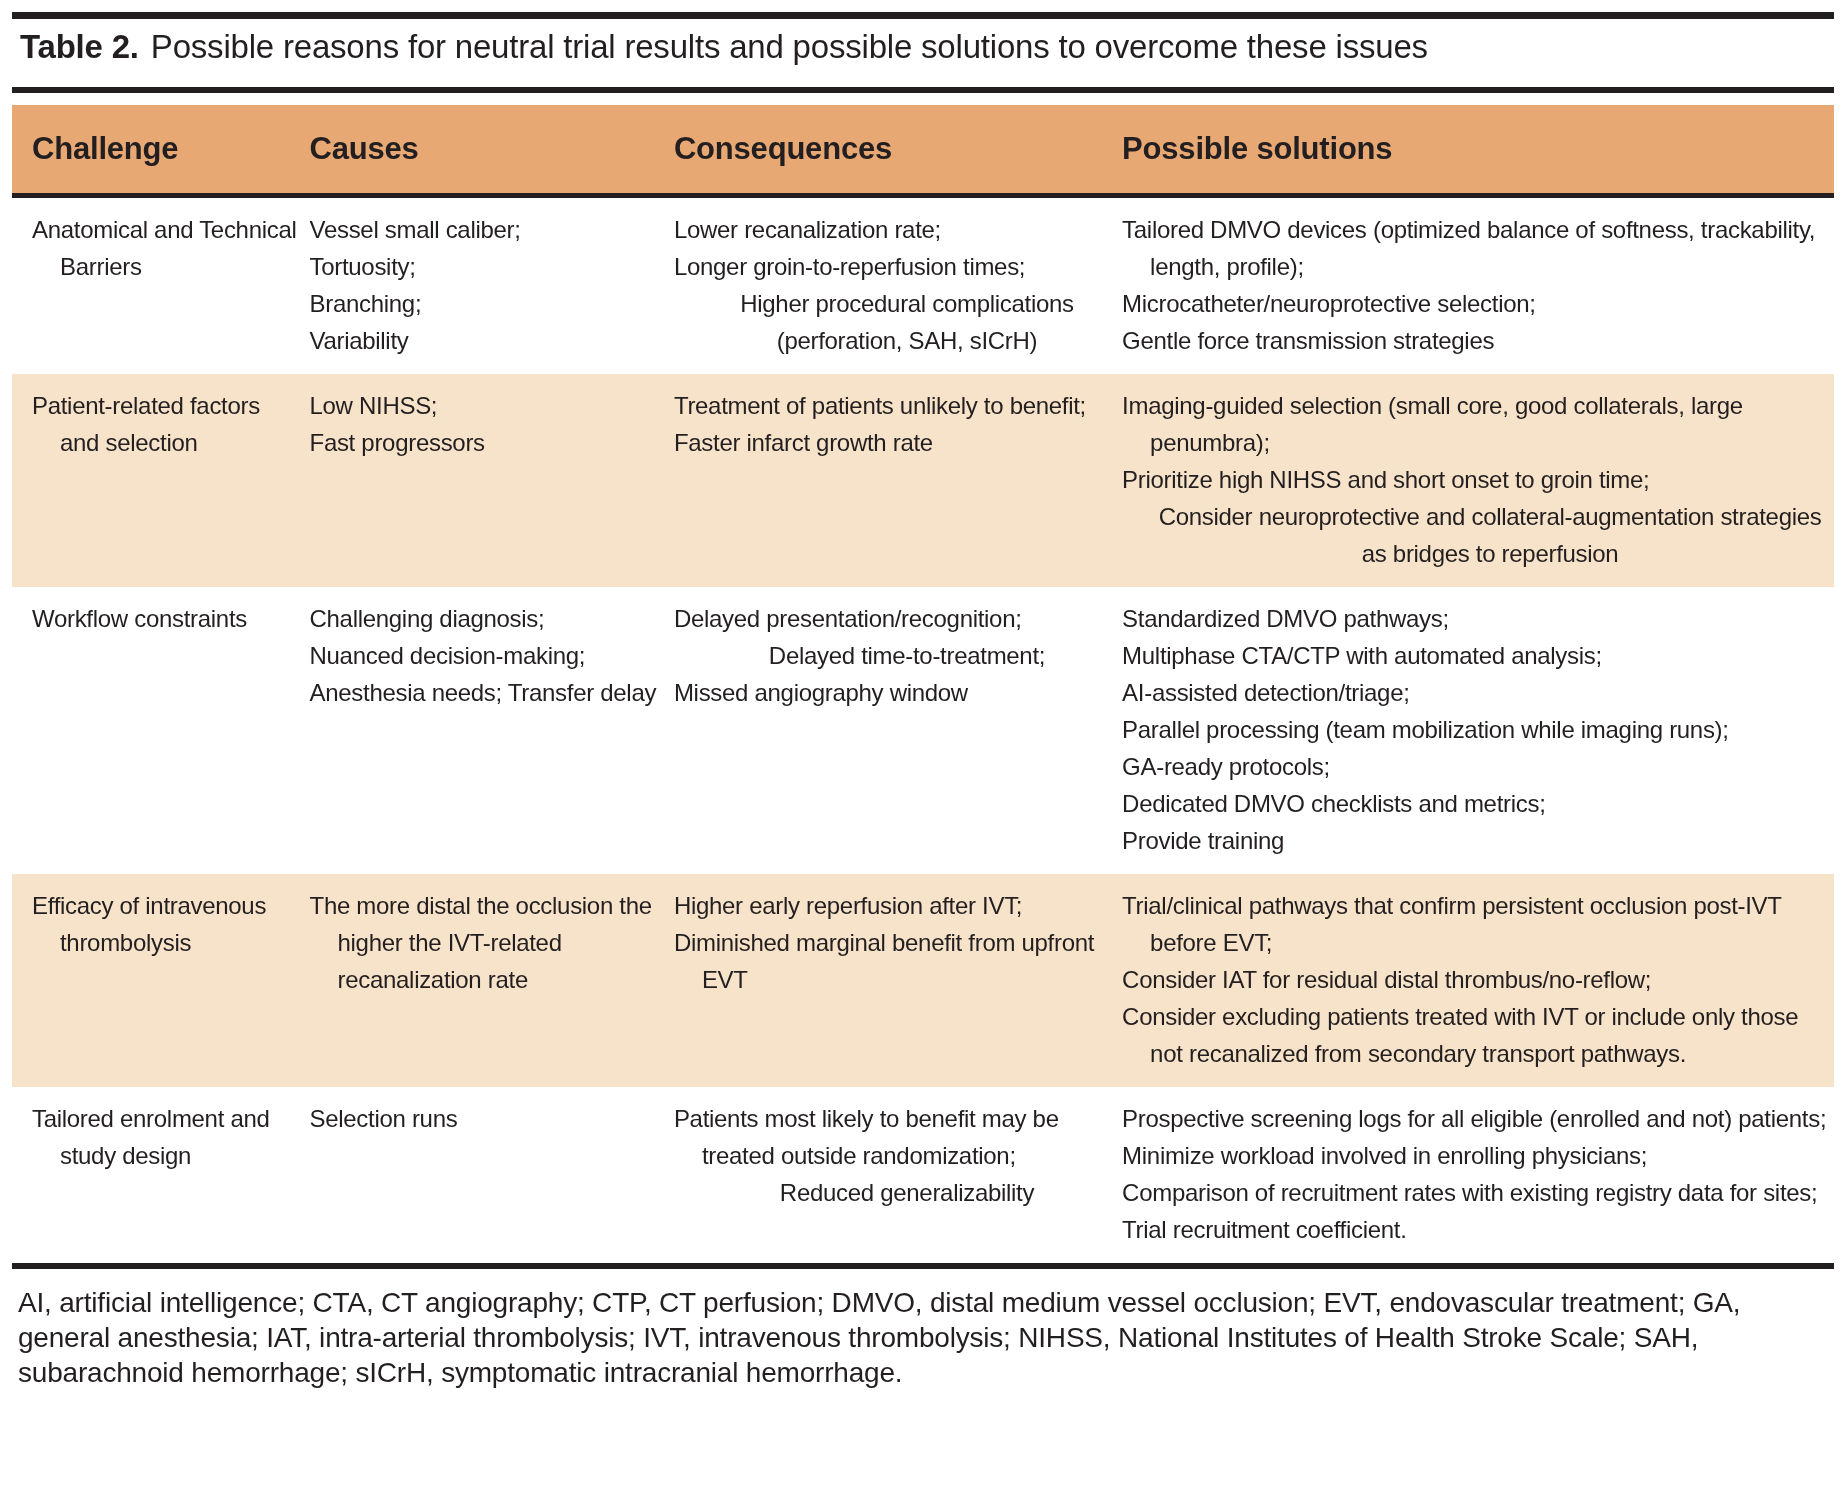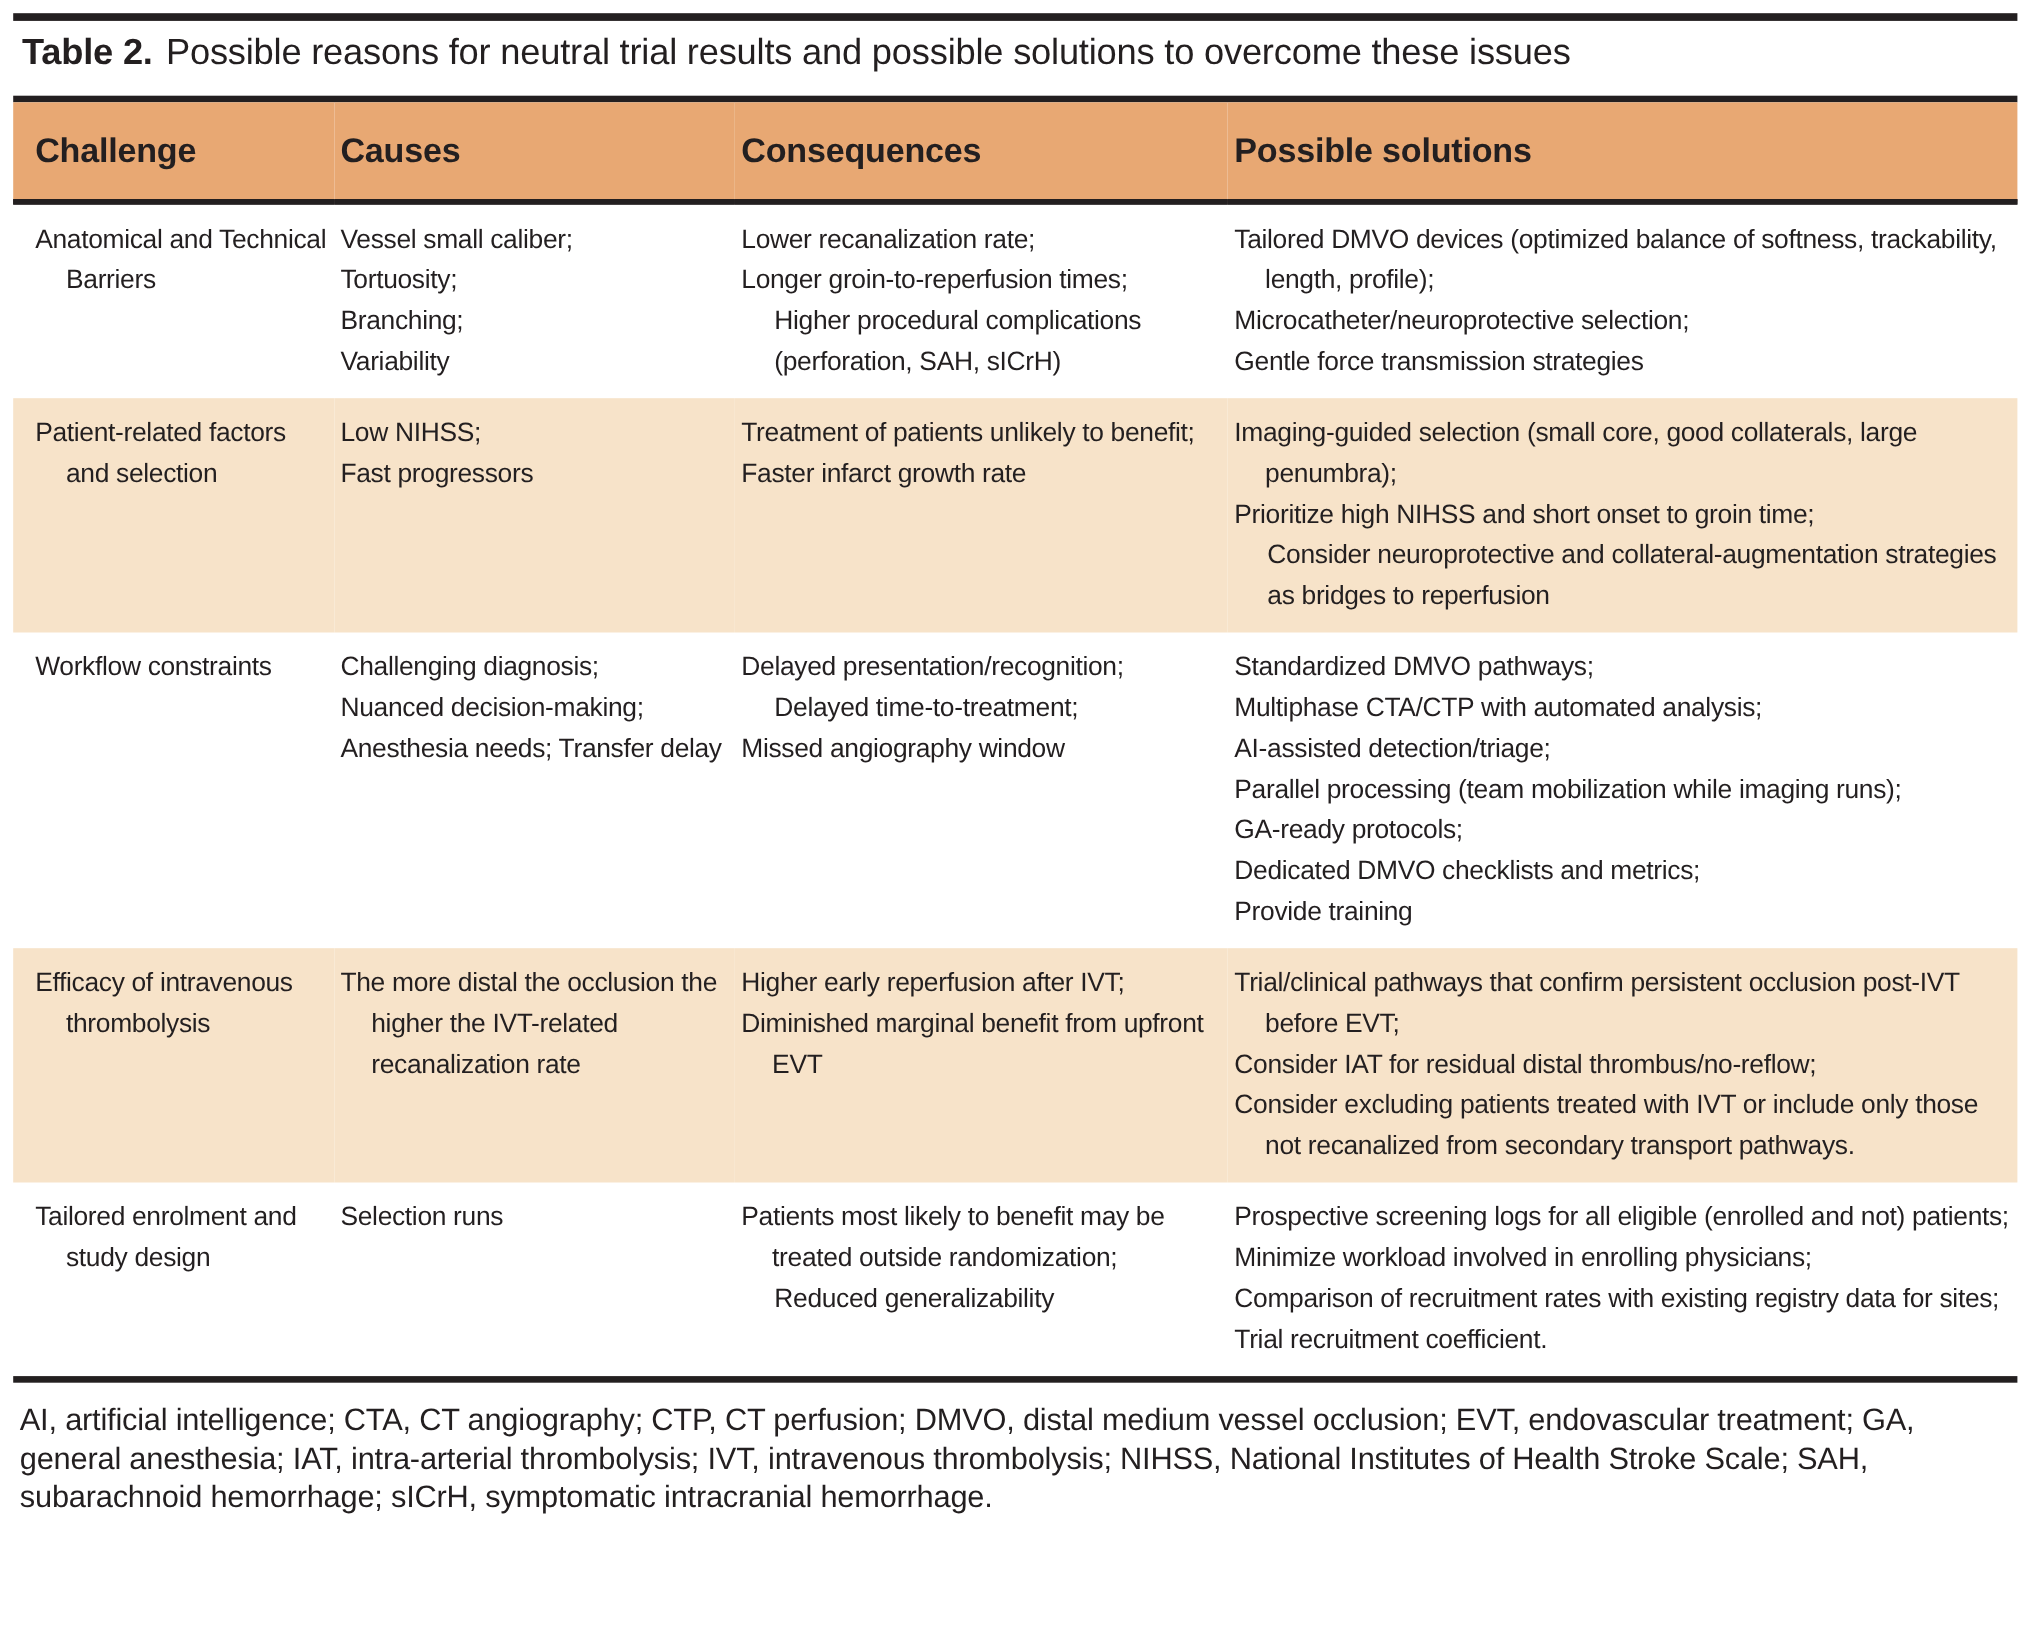--- a/index.html
+++ b/index.html
@@ -23,21 +23,21 @@
   .rule.above-footnote { height: 6px; }
 
   .title {
     font-size: 33px;
     letter-spacing: -0.2px;
     padding: 9px 8px 21px 8px;
     line-height: 1.15;
   }
   .title .label { font-weight: bold; margin-right: 12px; }
 
-  table { width: 100%; border-collapse: collapse; table-layout: fixed; }
+  table { width: 100%; border-collapse: collapse; table-layout: fixed; margin-top: 12px; }
 
   th {
     background: var(--header-bg);
     text-align: left;
     font-size: 31px;
     font-weight: bold;
     letter-spacing: -0.2px;
     padding: 26px 6px;
     border-bottom: 5px solid var(--rule);
   }
@@ -50,21 +50,21 @@
   td {
     vertical-align: top;
     padding: 13px 6px 15px 6px;
     font-size: 24px;
     line-height: 37px;
     letter-spacing: -0.3px;
   }
   tr.shaded td { background: var(--stripe-bg); }
 
   .item { margin: 0; padding-left: 28px; text-indent: -28px; }
-  .item.ind1 { padding-left: 30px; text-indent: 0; }
+  .item.ind1 { padding-left: 30px; text-indent: 0; text-align: center; }
 
   .footnote {
     font-size: 28px;
     line-height: 35px;
     letter-spacing: -0.2px;
     padding: 16px 6px 6px 6px;
   }
 </style>
 </head>
 <body>

